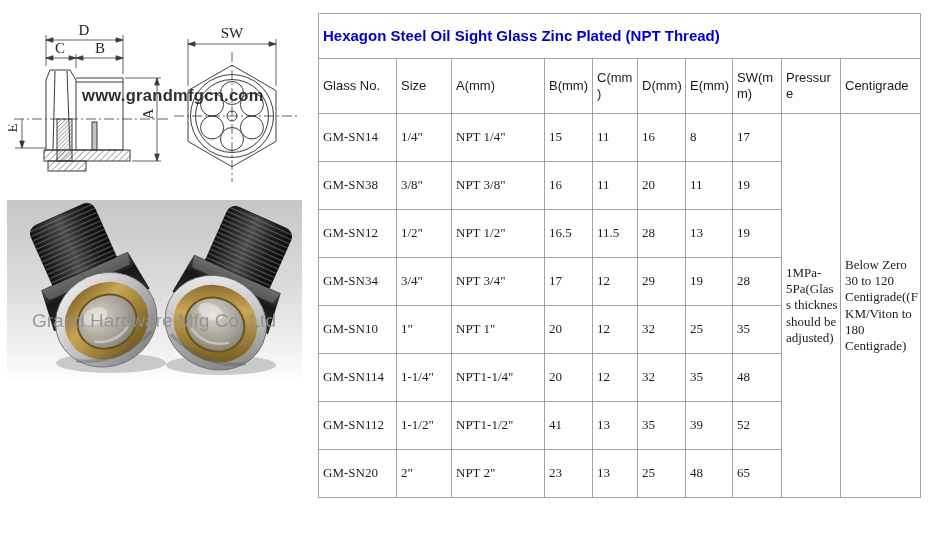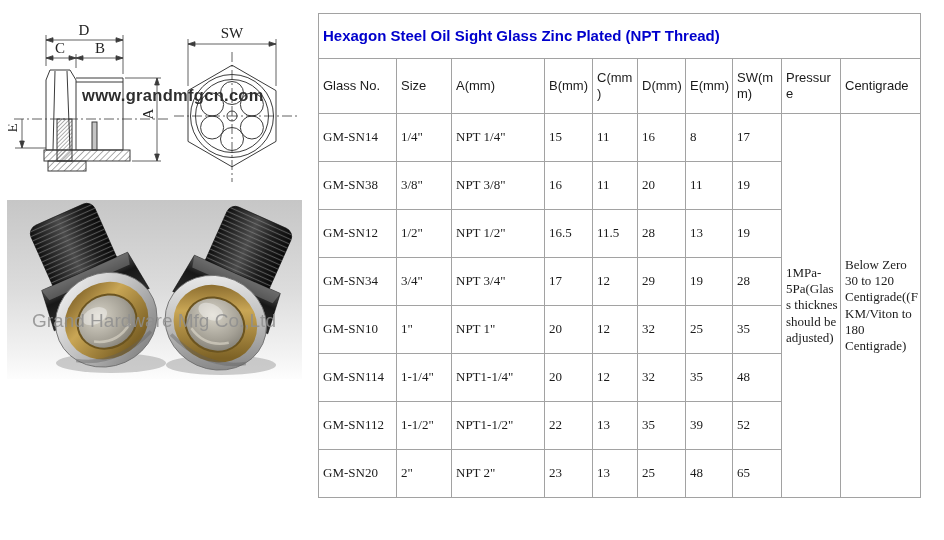--- a/index.html
+++ b/index.html
@@ -303,21 +303,21 @@
         <td>20</td>
         <td>12</td>
         <td>32</td>
         <td>35</td>
         <td>48</td>
       </tr>
       <tr class="data-row">
         <td>GM-SN112</td>
         <td>1-1/2"</td>
         <td>NPT1-1/2"</td>
-        <td>22</td>
+        <td>41</td>
         <td>13</td>
         <td>35</td>
         <td>39</td>
         <td>52</td>
       </tr>
       <tr class="data-row">
         <td>GM-SN20</td>
         <td>2"</td>
         <td>NPT 2"</td>
         <td>23</td>

